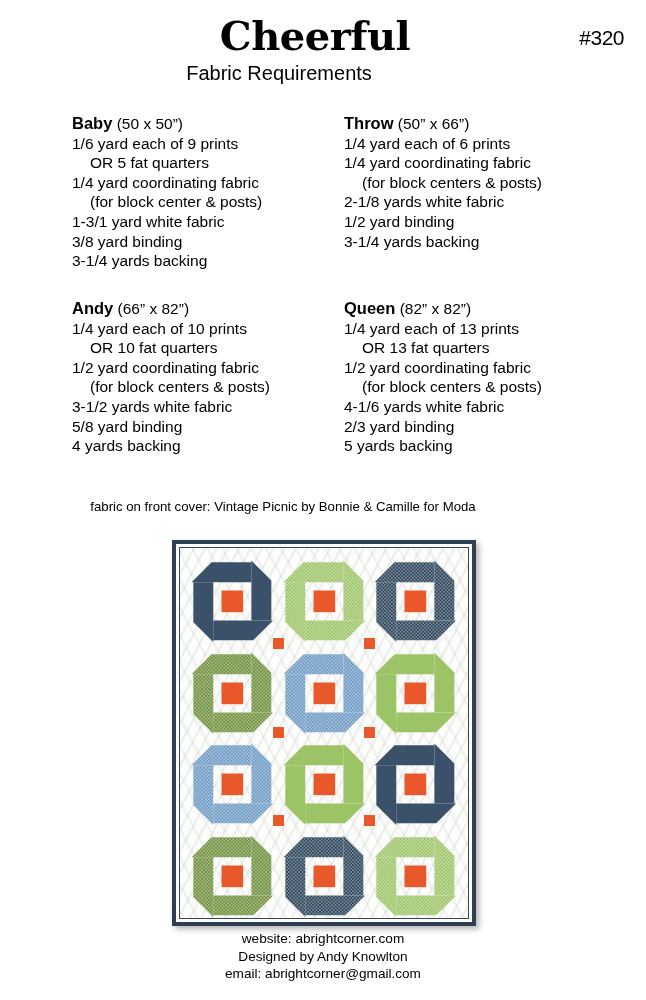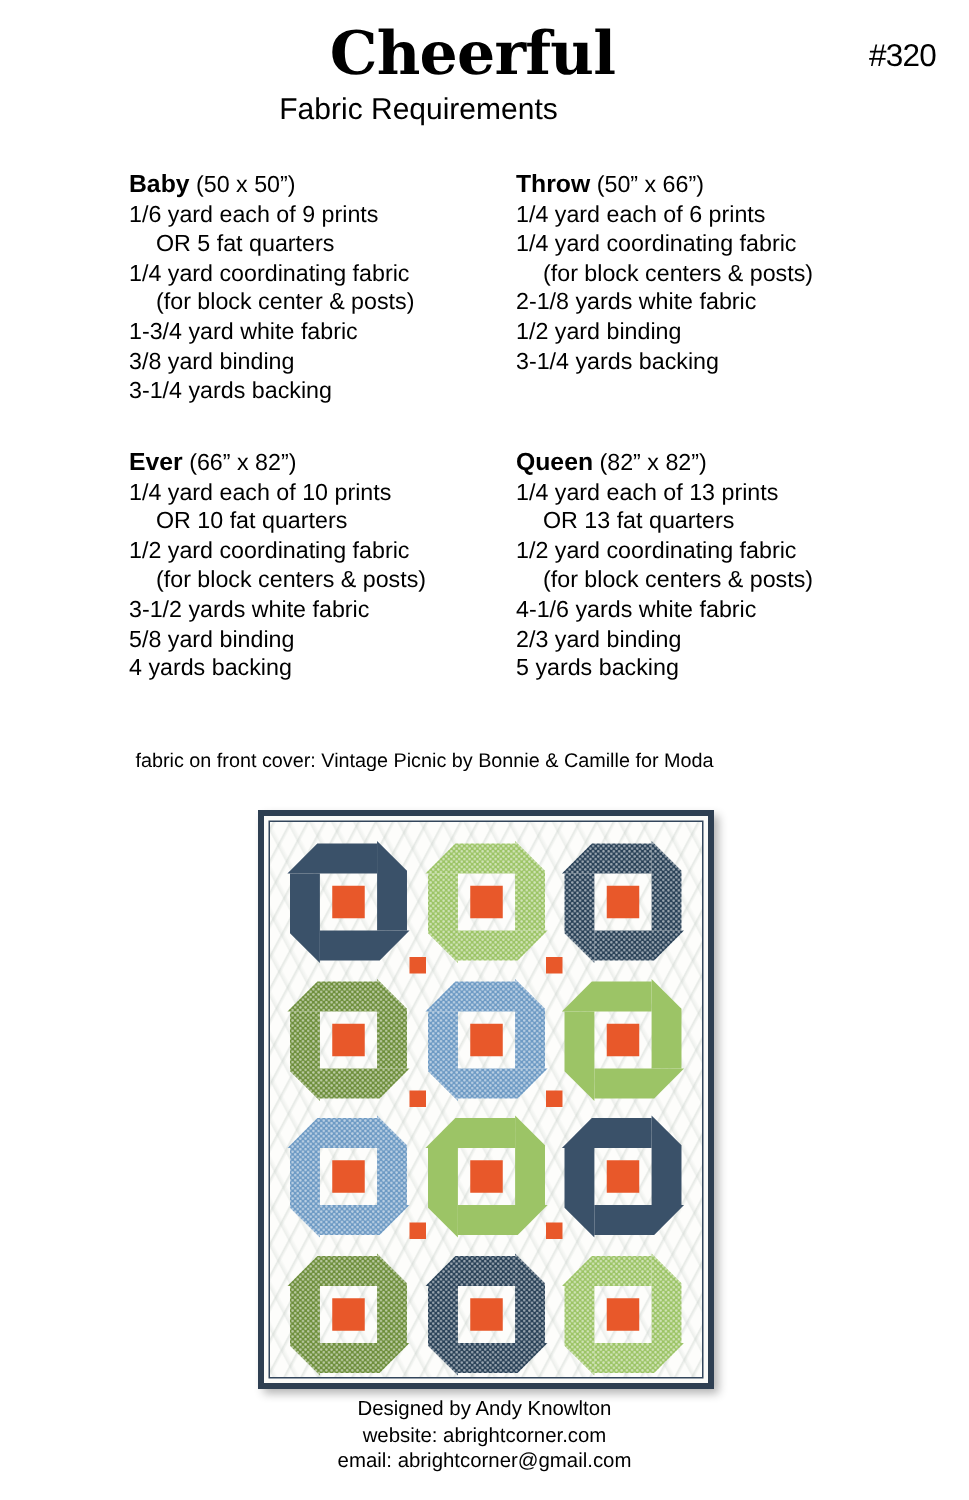--- a/index.html
+++ b/index.html
@@ -58,21 +58,21 @@
     left: 0; top: 112px;
     width: 646px;
     height: 370px;
   }
   .req-block {
     position: absolute;
     font-size: 15.5px;
     line-height: 19.6px;
     white-space: nowrap;
   }
-  .req-col-left  { left: 86px; }
+  .req-col-left  { left: 72px; }
   .req-col-right { left: 344px; }
   .req-row-top    { top: 2px; }
   .req-row-bottom { top: 187px; }
 
   .req-head {
     margin: 0;
     font-size: 15.5px;
     line-height: 19.6px;
   }
   .req-head .size-name {
@@ -194,35 +194,35 @@
   <div id="subtitle">Fabric Requirements</div>
 </div>
 
 <div id="requirements">
     <div class="req-block req-col-left req-row-top">
       <div class="req-head"><span class="size-name">Baby</span> <span class="size-dims">(50 x 50”)</span></div>
       <div class="req-line">1/6 yard each of 9 prints</div>
       <div class="req-line indent">OR 5 fat quarters</div>
       <div class="req-line">1/4 yard coordinating fabric</div>
       <div class="req-line indent">(for block center &amp; posts)</div>
-      <div class="req-line">1-3/4 yard white fabric</div>
+      <div class="req-line">1-3/1 yard white fabric</div>
       <div class="req-line">3/8 yard binding</div>
       <div class="req-line">3-1/4 yards backing</div>
     </div>
     <div class="req-block req-col-right req-row-top">
       <div class="req-head"><span class="size-name">Throw</span> <span class="size-dims">(50” x 66”)</span></div>
       <div class="req-line">1/4 yard each of 6 prints</div>
       <div class="req-line">1/4 yard coordinating fabric</div>
       <div class="req-line indent">(for block centers &amp; posts)</div>
       <div class="req-line">2-1/8 yards white fabric</div>
       <div class="req-line">1/2 yard binding</div>
       <div class="req-line">3-1/4 yards backing</div>
     </div>
     <div class="req-block req-col-left req-row-bottom">
-      <div class="req-head"><span class="size-name">Ever</span> <span class="size-dims">(66” x 82”)</span></div>
+      <div class="req-head"><span class="size-name">Andy</span> <span class="size-dims">(66” x 82”)</span></div>
       <div class="req-line">1/4 yard each of 10 prints</div>
       <div class="req-line indent">OR 10 fat quarters</div>
       <div class="req-line">1/2 yard coordinating fabric</div>
       <div class="req-line indent">(for block centers &amp; posts)</div>
       <div class="req-line">3-1/2 yards white fabric</div>
       <div class="req-line">5/8 yard binding</div>
       <div class="req-line">4 yards backing</div>
     </div>
     <div class="req-block req-col-right req-row-bottom">
       <div class="req-head"><span class="size-name">Queen</span> <span class="size-dims">(82” x 82”)</span></div>
@@ -441,16 +441,16 @@
   <div class="sash-post" style="background: rgb(232, 88, 42); left: 92.6667px; top: 90.25px;"></div>
       <div class="sash-post" style="background: rgb(232, 88, 42); left: 184.333px; top: 90.25px;"></div>
       <div class="sash-post" style="background: rgb(232, 88, 42); left: 92.6667px; top: 178.5px;"></div>
       <div class="sash-post" style="background: rgb(232, 88, 42); left: 184.333px; top: 178.5px;"></div>
       <div class="sash-post" style="background: rgb(232, 88, 42); left: 92.6667px; top: 266.75px;"></div>
       <div class="sash-post" style="background: rgb(232, 88, 42); left: 184.333px; top: 266.75px;"></div>
     </div>
 </div>
 
 <div id="footer">
+  <div>website:  abrightcorner.com</div>
   <div>Designed by Andy Knowlton</div>
-  <div>website:  abrightcorner.com</div>
   <div>email:  abrightcorner@gmail.com</div>
 </div>
 
 </body></html>

